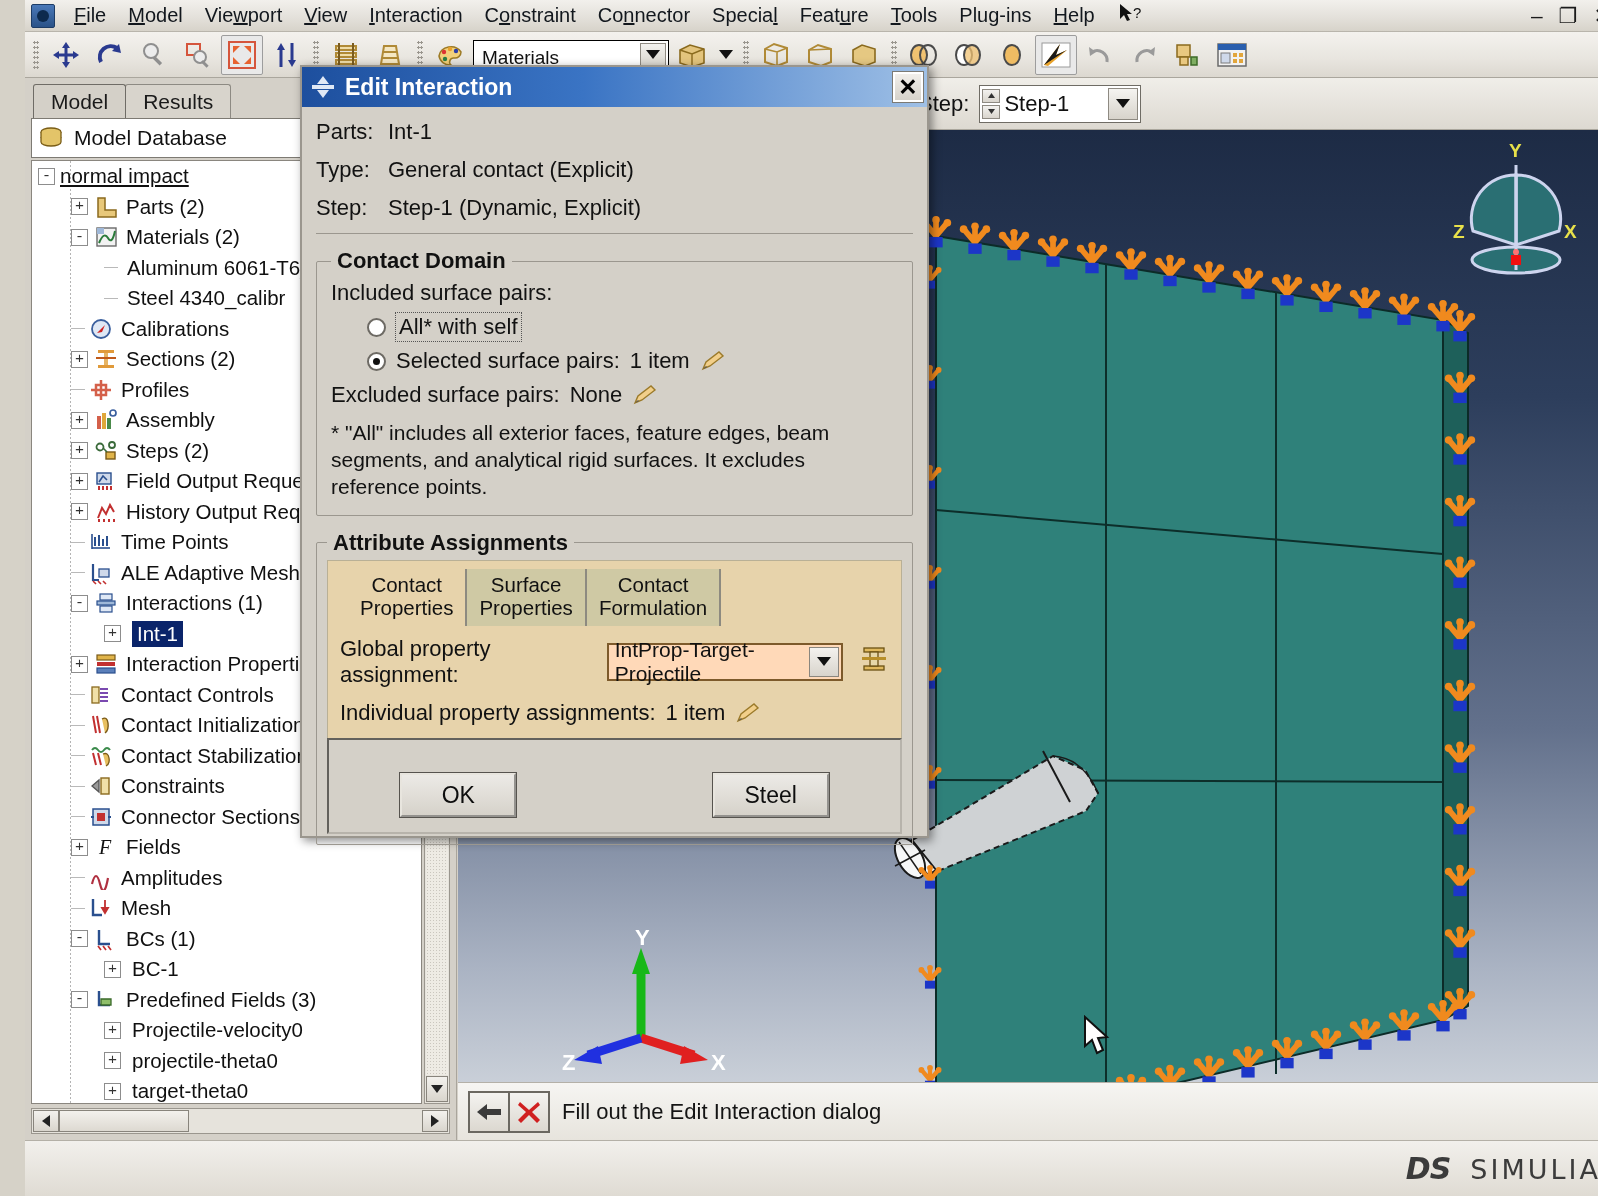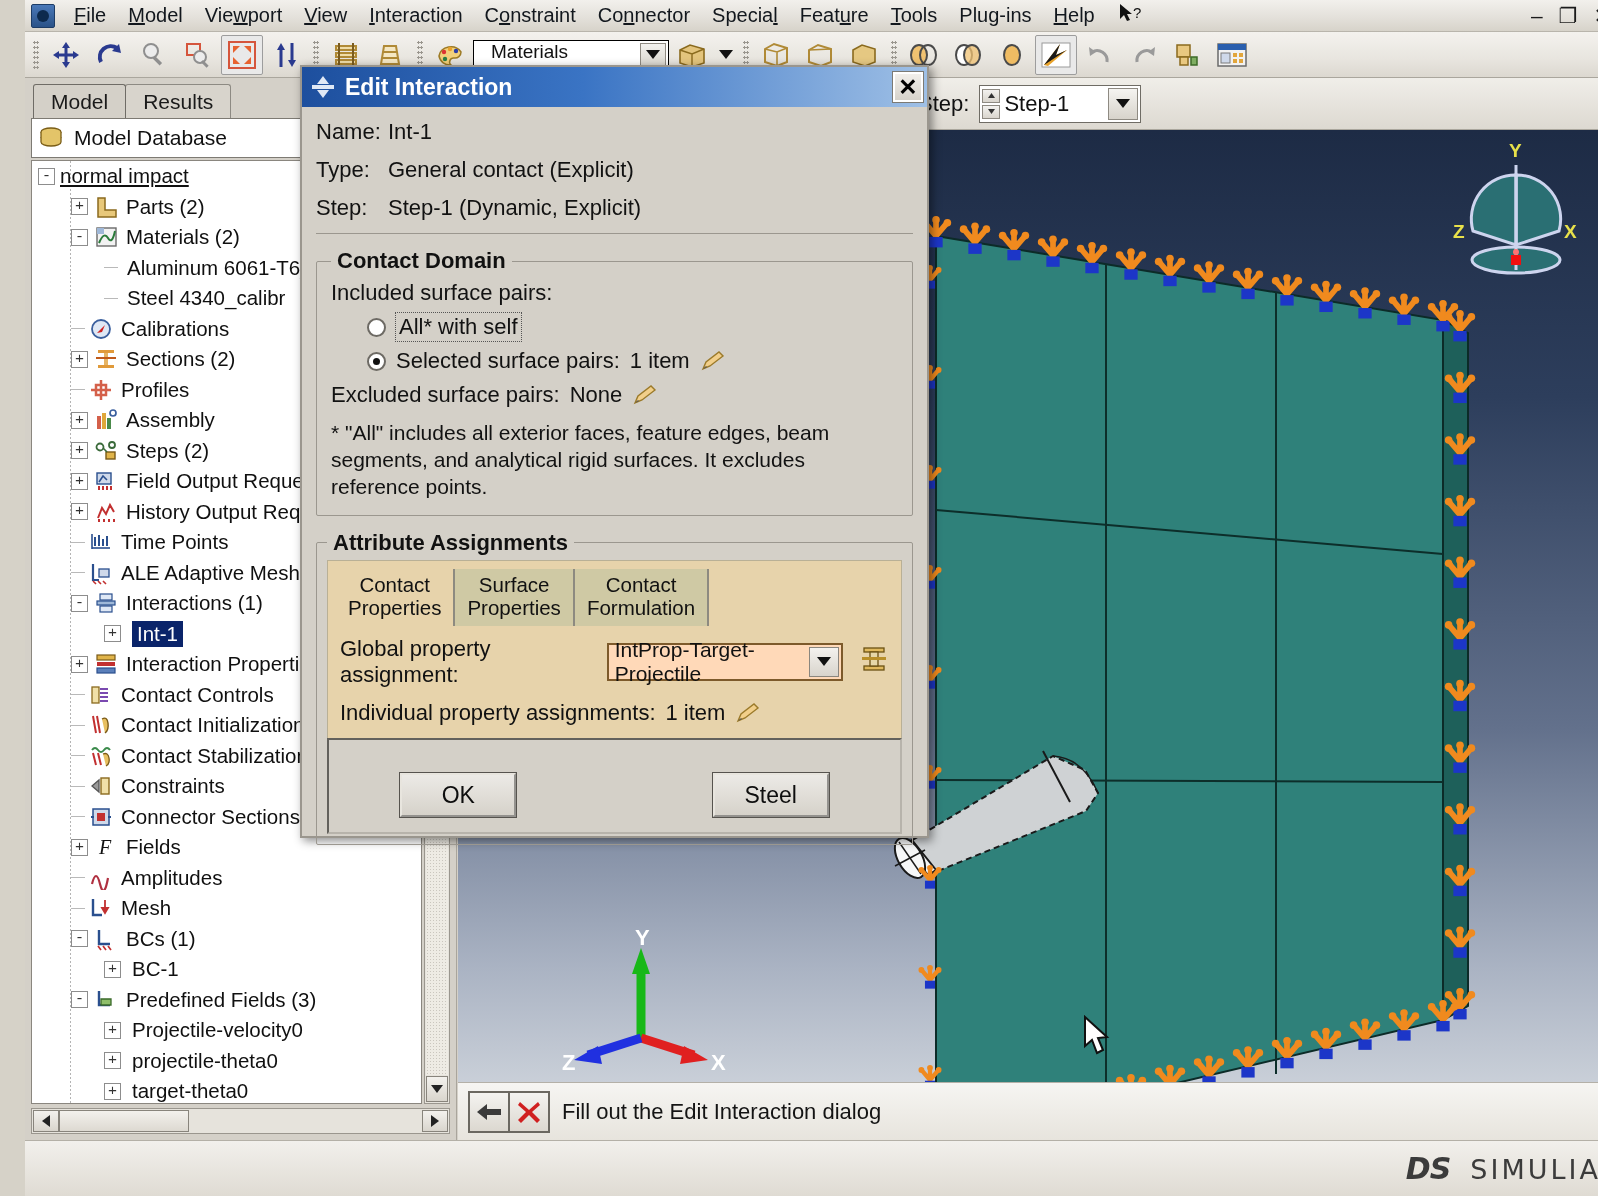--- a/index.html
+++ b/index.html
@@ -60,22 +60,22 @@
     background-size: 3px 5px;
     flex: 0 0 auto;
   }
   .tb-btn {
     width: 42px; height: 40px; display: flex; align-items: center; justify-content: center;
     flex: 0 0 auto; border: 1px solid transparent; border-radius: 2px;
   }
   .tb-btn.active { border: 1px solid #9d9d9d; background: #e9e9e9; }
   .combo {
     height: 30px; border: 1px solid #000;
-    background: #fff; display: flex; align-items: flex-start;
-    font-size: 19px; color: #111; padding-left: 17px; position: relative;
+    background: #fff; display: flex; align-items: flex-end;
+    font-size: 19px; color: #111; padding-left: 8px; position: relative;
     flex: 0 0 auto;
   }
   .combo .arrow {
     position: absolute; right: 2px; top: 2px; bottom: 2px; width: 26px;
     background: linear-gradient(to bottom,#f2f1ee,#d9d6ce);
     border: 1px solid #8e8a82;
     display: flex; align-items: center; justify-content: center;
   }
   .tri-down {
     width: 0; height: 0; border-left: 7px solid transparent;
@@ -283,21 +283,21 @@
     content: ""; position: absolute; left: 4px; top: 4px; width: 7px; height: 7px;
     background: #111; border-radius: 50%;
   }
   .focus-box { outline: 1px dotted #555; padding: 1px 3px; }
   .plain-row { display: flex; align-items: center; gap: 10px; font-size: 22px; color: #121212; margin: 8px 0; }
   .note { font-size: 21px; color: #121212; line-height: 1.28; margin-top: 12px; }
 
   .attr-panel {
     background: #e7d3ab; border: 1px solid #b9b096; padding: 0;
   }
-  .attr-tabs { display: flex; padding: 8px 0 0 8px; gap: 0; }
+  .attr-tabs { display: flex; padding: 8px 0 0 20px; gap: 0; }
   .atab {
     padding: 4px 12px 6px 12px; font-size: 20.5px; color: #111;
     text-align: center; line-height: 1.15;
     border-right: 2px solid #8d8a80;
   }
   .atab.sel { background: #e7d3ab; }
   .atab:not(.sel) { background: #cfc9a4; }
   .attr-body { padding: 10px 12px 12px 12px; }
   .assign-row { display: flex; align-items: center; gap: 10px; font-size: 22px; color: #111; }
   .gcombo {
@@ -1277,21 +1277,21 @@
         <rect x="2" y="11" width="22" height="4" fill="#dfe8f5"></rect>
         <path d="M13 2 L19 10 L7 10 Z" fill="#dfe8f5"></path>
         <path d="M13 24 L7 16 L19 16 Z" fill="#dfe8f5"></path>
       </svg>
       <span class="t">Edit Interaction</span>
       <div class="dlg-close">✕</div>
     </div>
 
     <div class="dlg-body">
       <div class="frow">
-        <span class="k">Name:</span>
+        <span class="k">Parts:</span>
         <span>Int-1</span>
       </div>
       <div class="frow">
         <span class="k">Type:</span>
         <span>General contact (Explicit)</span>
       </div>
       <div class="frow">
         <span class="k">Step:</span>
         <span>Step-1 (Dynamic, Explicit)</span>
       </div>

